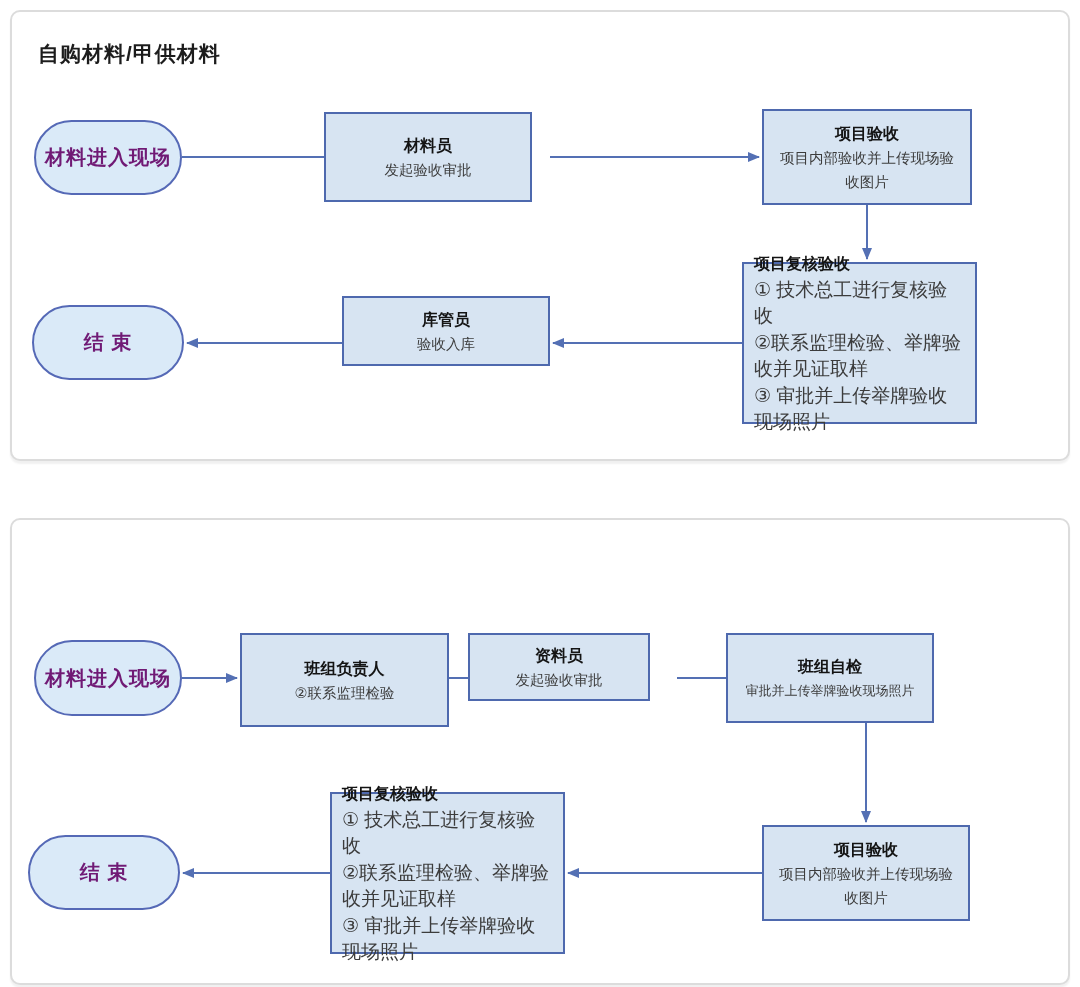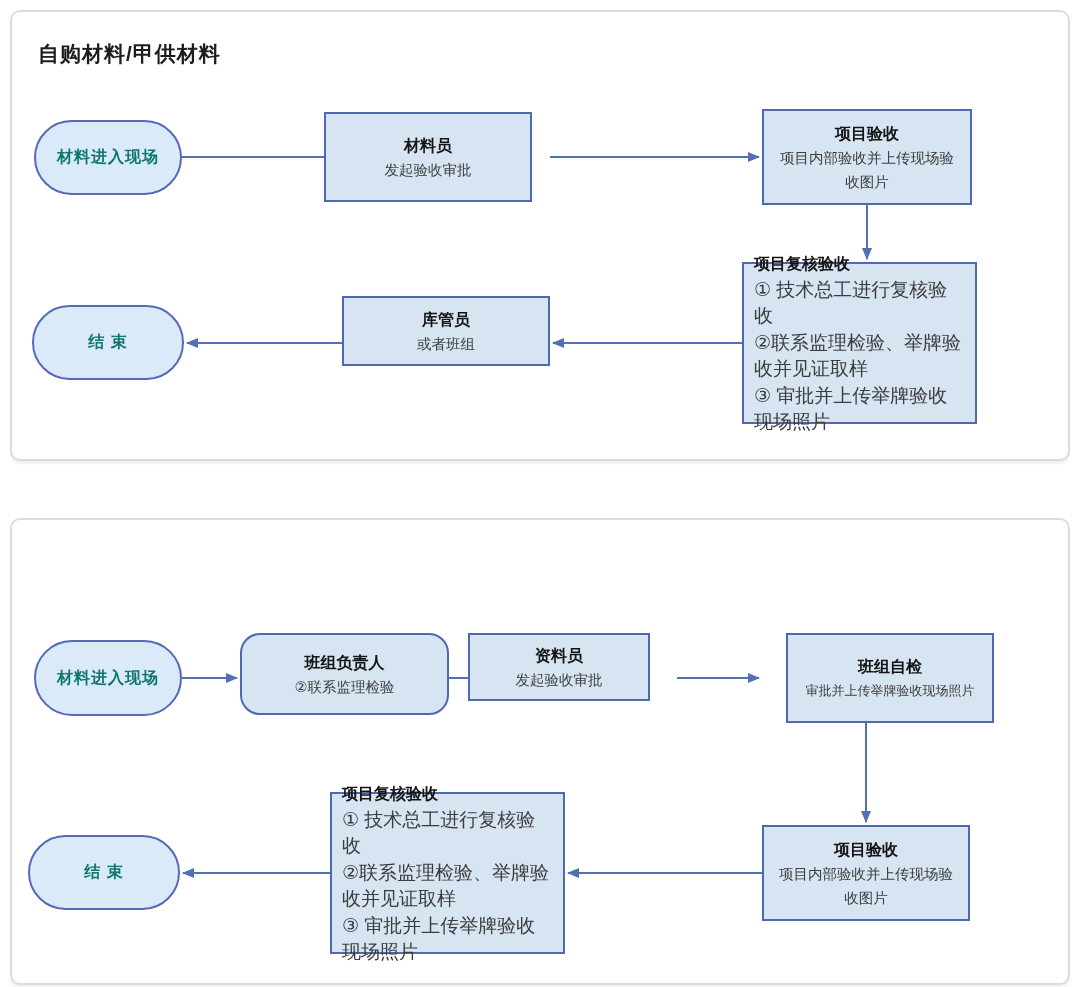--- a/index.html
+++ b/index.html
@@ -16,21 +16,21 @@
   .panel-title{position:absolute;font-size:21px;font-weight:bold;color:var(--title-color);
          letter-spacing:1px;white-space:nowrap;}
   .edges{position:absolute;left:0;top:0;pointer-events:none;}
   .edge{stroke:var(--arrow);stroke-width:2;fill:none;}
   .arrowhead{fill:var(--arrow);}
   .node{position:absolute;box-sizing:border-box;display:flex;flex-direction:column;
         align-items:center;justify-content:center;text-align:center;}
   .box{background:var(--node-fill);border:2px solid var(--node-border);}
   .pill{background:var(--terminal-fill);border:2px solid var(--terminal-border);
         border-radius:40px;}
-  .pill-label{font-size:16px;font-weight:bold;color:#0f766e;letter-spacing:1px;}
+  .pill-label{font-size:20px;font-weight:bold;color:#701a75;letter-spacing:1px;}
   .node-title{font-size:16px;font-weight:bold;color:#141414;line-height:25px;}
   .node-body{font-size:14.5px;color:var(--body-color);line-height:24px;
         padding:0 12px;word-break:break-all;}
   .node-body.small{font-size:13px;padding:0 6px;}
   .review{justify-content:center;align-items:stretch;text-align:left;padding:2px 10px;}
   .review .node-title{margin-bottom:1px;}
   .node-item{font-size:19px;color:var(--body-color);line-height:26.5px;word-break:break-all;}
 </style>
 </head>
 <body>
@@ -70,21 +70,21 @@
 
     <div class="node box review" style="left:730px;top:250px;width:235px;height:162px;">
       <div class="node-title">项目复核验收</div>
       <div class="node-item">① 技术总工进行复核验收</div>
       <div class="node-item">②联系监理检验、举牌验收并见证取样</div>
       <div class="node-item">③ 审批并上传举牌验收现场照片</div>
     </div>
 
     <div class="node box" style="left:330px;top:284px;width:208px;height:70px;">
       <div class="node-title">库管员</div>
-      <div class="node-body">或者班组</div>
+      <div class="node-body">验收入库</div>
     </div>
 
     <div class="node pill" style="left:20px;top:293px;width:152px;height:75px;">
       <span class="pill-label">结 束</span>
     </div>
   </section>
 
   <section class="panel" style="left:10px;top:518px;width:1060px;height:467px;">
 
 
@@ -99,31 +99,31 @@
       <path class="edge" d="M665,158 L747,158" marker-end="url(#ah2)"></path>
       <path class="edge" d="M854,203 L854,302" marker-end="url(#ah2)"></path>
       <path class="edge" d="M750,353 L556,353" marker-end="url(#ah2)"></path>
       <path class="edge" d="M318,353 L171,353" marker-end="url(#ah2)"></path>
     </svg>
 
     <div class="node pill" style="left:22px;top:120px;width:148px;height:76px;">
       <span class="pill-label">材料进入现场</span>
     </div>
 
-    <div class="node box" style="left:228px;top:113px;width:209px;height:82px;border-radius:20px;">
+    <div class="node box" style="left:228px;top:113px;width:209px;height:94px;">
       <div class="node-title">班组负责人</div>
       <div class="node-body">②联系监理检验</div>
     </div>
 
     <div class="node box" style="left:456px;top:113px;width:182px;height:68px;">
       <div class="node-title">资料员</div>
       <div class="node-body">发起验收审批</div>
     </div>
 
-    <div class="node box" style="left:774px;top:113px;width:208px;height:90px;">
+    <div class="node box" style="left:714px;top:113px;width:208px;height:90px;">
       <div class="node-title">班组自检</div>
       <div class="node-body small">审批并上传举牌验收现场照片</div>
     </div>
 
     <div class="node box" style="left:750px;top:305px;width:208px;height:96px;">
       <div class="node-title">项目验收</div>
       <div class="node-body">项目内部验收并上传现场验收图片</div>
     </div>
 
     <div class="node box review" style="left:318px;top:272px;width:235px;height:162px;">

